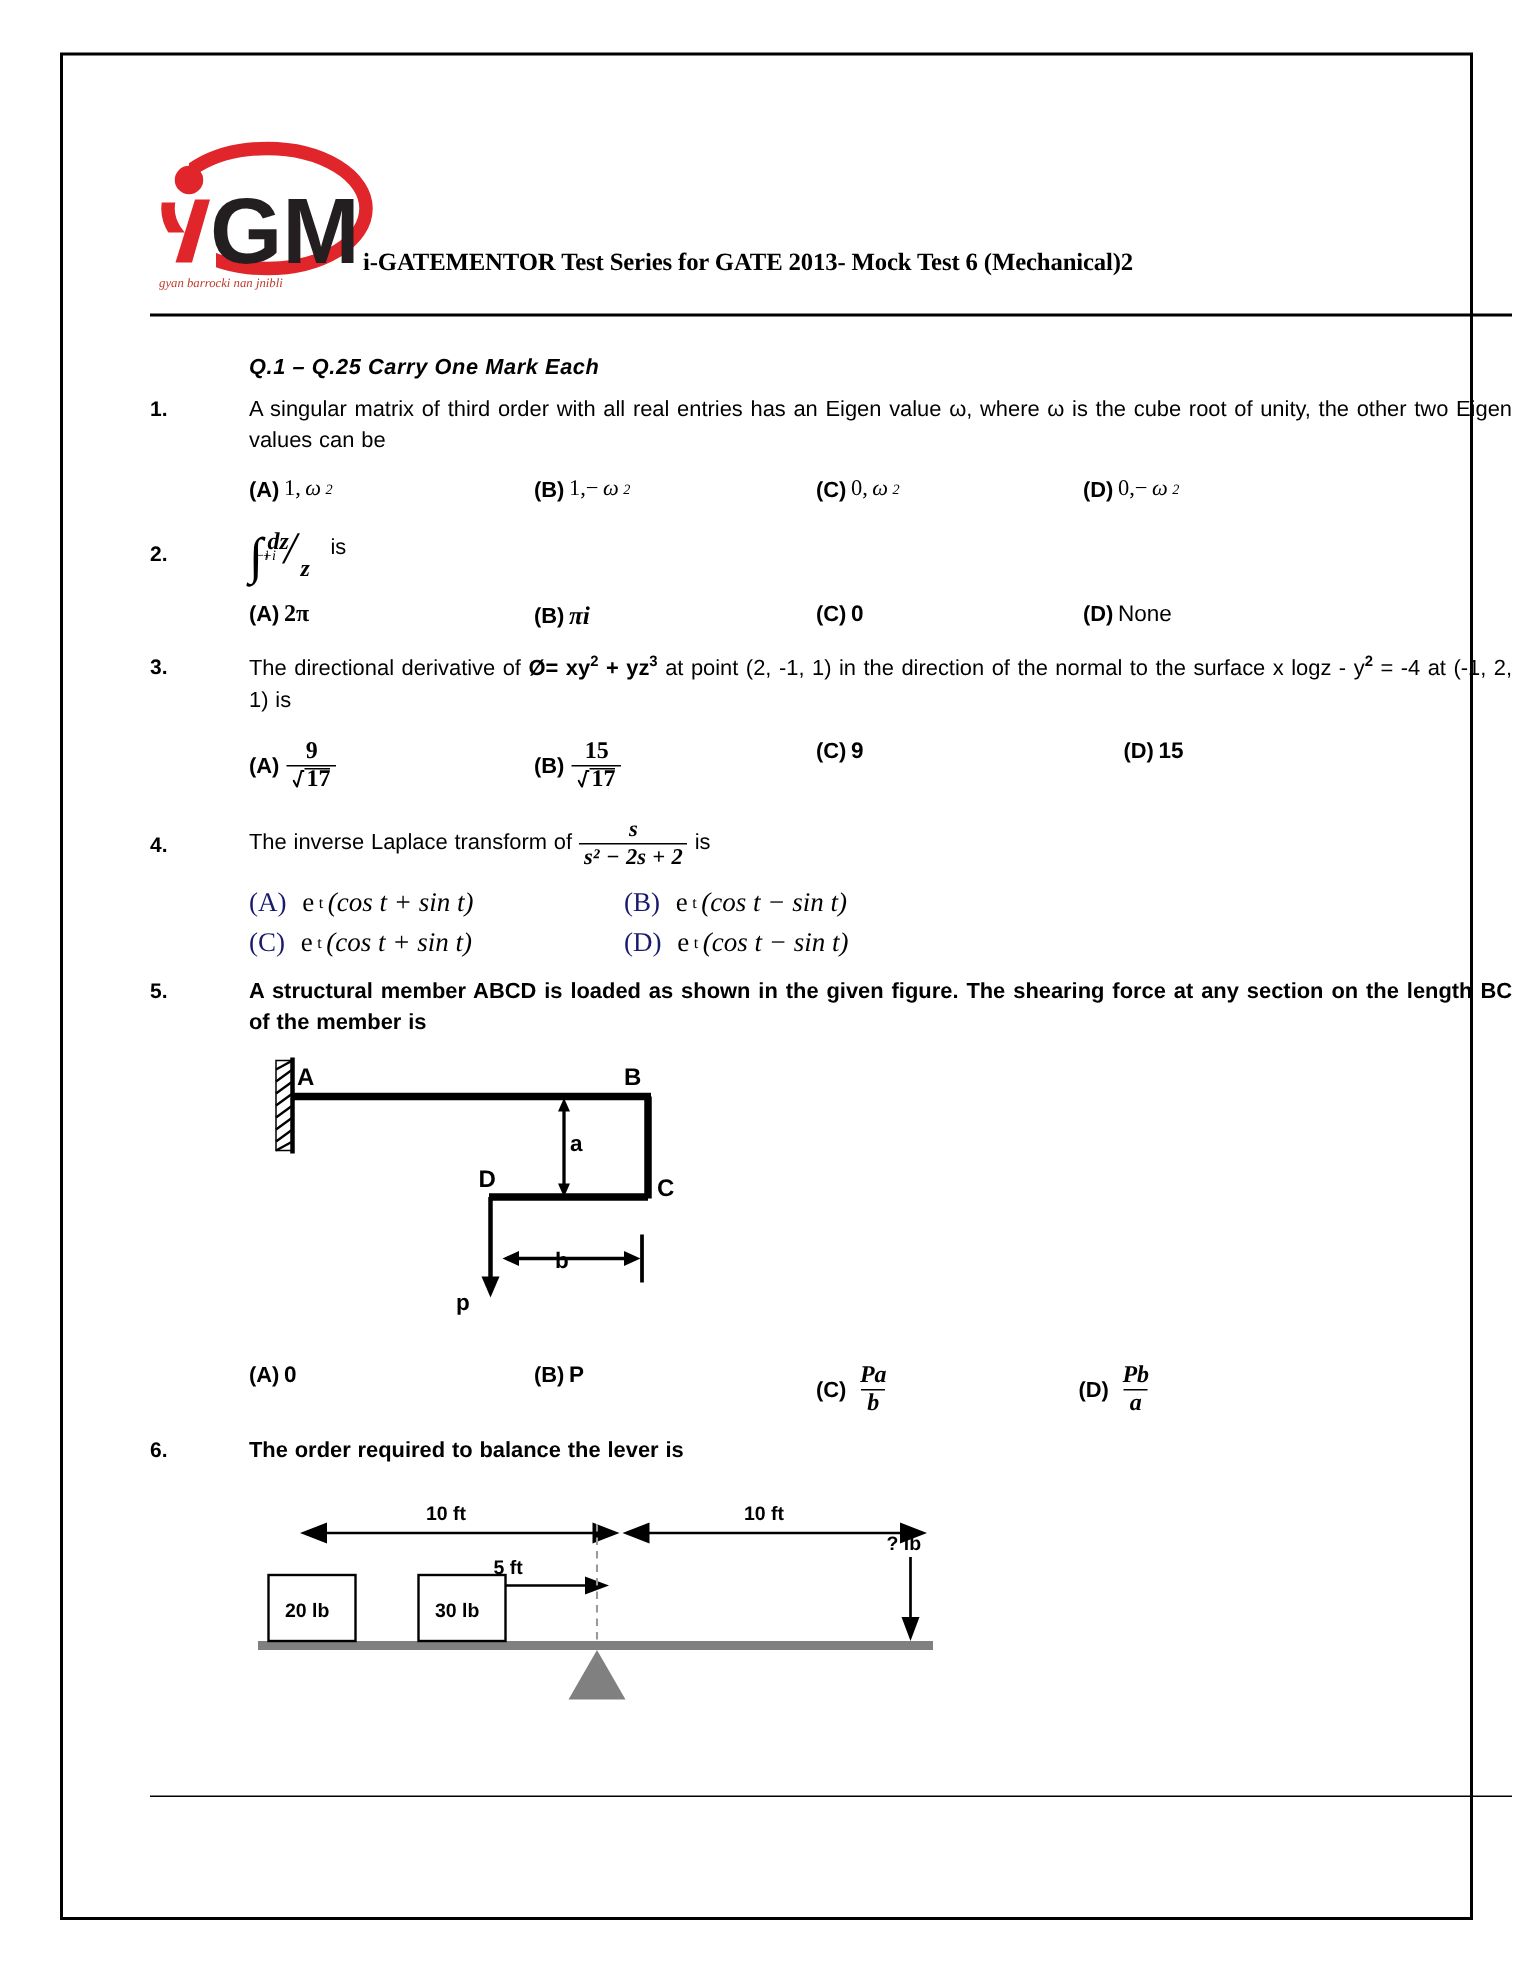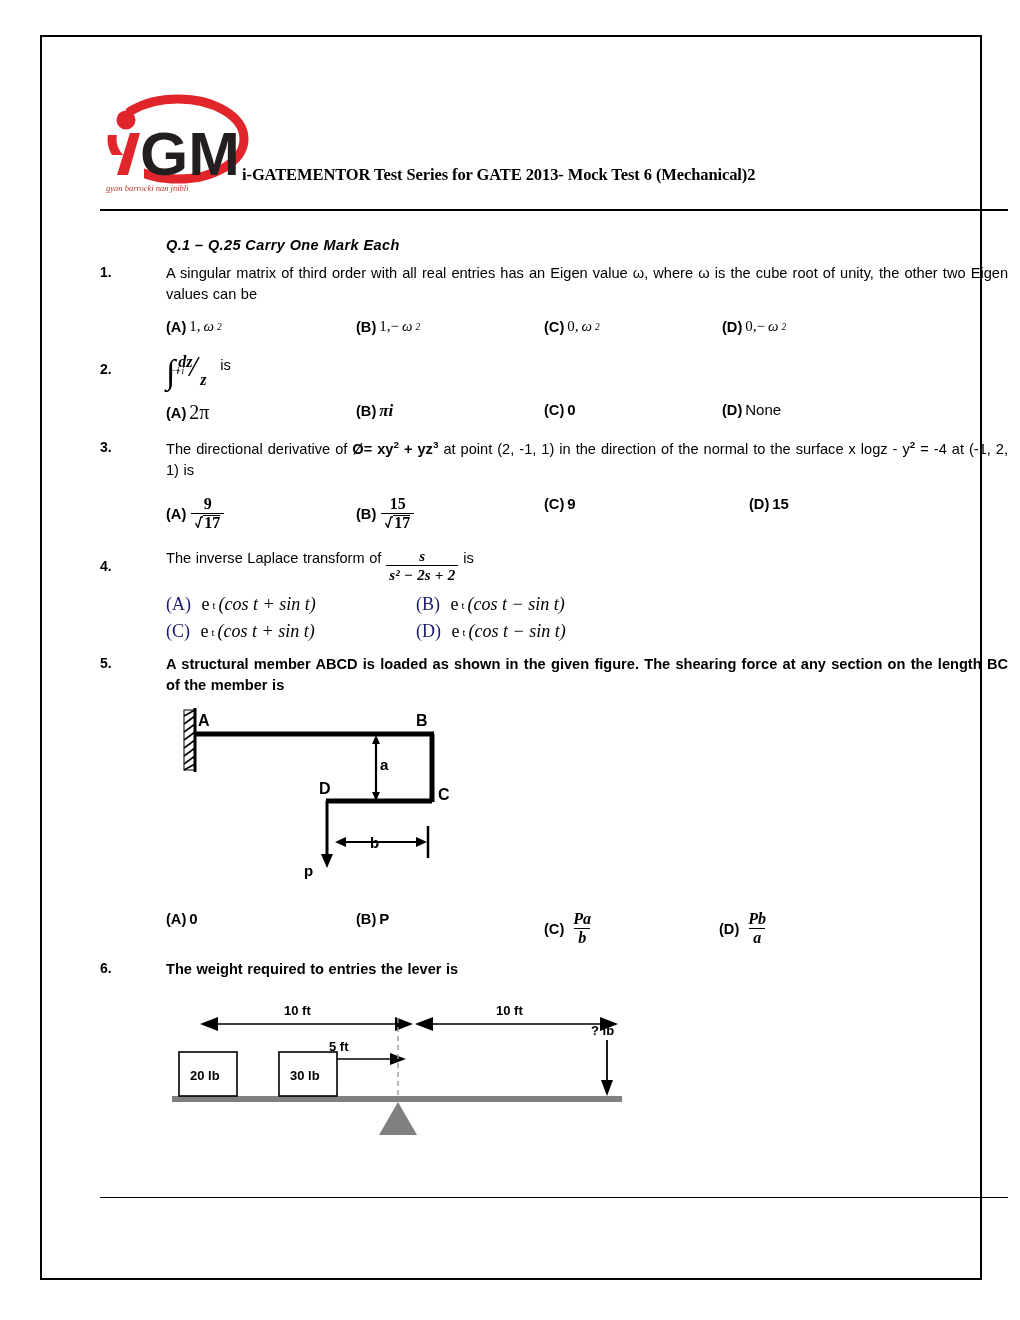--- a/index.html
+++ b/index.html
@@ -339,21 +339,21 @@
             <span class="slashfrac">
               <span class="n">dz</span>
               <span class="sl">/</span>
               <span class="d">z</span>
             </span>
             <span style="font-family:'Liberation Sans',sans-serif;font-style:normal;font-size:14.6px;margin-left:4px;align-self:flex-start;margin-top:8px">is</span>
           </div>
           <div class="opts" style="margin-top:6px">
             <div class="opt opt-a">
               <span class="opt-lbl">(A)</span>
-                <span class="mathrm" style="font-size:20px;font-weight:normal">2π</span>
+                <span class="mathrm" style="font-size:16px;font-weight:bold">2π</span>
             </div>
             <div class="opt opt-b">
               <span class="opt-lbl">(B)</span>
                 <span class="mathit" style="font-size:17px;font-weight:bold">πi</span>
             </div>
             <div class="opt opt-c">
               <span class="opt-lbl">(C)</span>
                 <span style="font-size:15px;font-weight:bold">0</span>
             </div>
             <div class="opt opt-d">
@@ -405,21 +405,21 @@
               <span class="opt-lbl">(D)</span>
                 <span style="font-size:15px;font-weight:bold">15</span>
             </div>
           </div>
         </div>
       </div>
 
       <div class="qrow" style="margin-top:16px">
         <div class="qnum" style="padding-top:10px">4.</div>
         <div class="qbody">
-          <div class="qtext" style="display:flex;align-items:flex-start">
+          <div class="qtext" style="display:flex;align-items:center">
             <span>The inverse Laplace transform of</span>
             <span class="lap-frac">
               <span class="num">s</span>
               <span class="den">s² − 2s + 2</span>
             </span>
             <span>is</span>
           </div>
           <div class="opts" style="margin-top:10px">
             <div class="opt serif-opt" style="flex:0 0 250px;width:250px">
               <span class="lblparen">(A)</span>&nbsp;<span>e</span><span style="font-size:0.6em;vertical-align:super">t</span><span class="mathit">(cos t +  sin t)</span>
@@ -512,21 +512,21 @@
                 <span class="den">a</span>
               </span>
             </div>
           </div>
         </div>
       </div>
 
       <div class="qrow" style="margin-top:12px">
         <div class="qnum">6.</div>
         <div class="qbody">
-          <div class="qtext bold">The weight required to entries the lever is</div>
+          <div class="qtext bold">The order required to balance the lever is</div>
 
           <div class="figure-wrap" style="margin-top:2px">
             <svg width="480" height="175" viewBox="0 0 480 175" xmlns="http://www.w3.org/2000/svg">
 
               <line x1="46" y1="42" x2="235" y2="42" stroke="#000" stroke-width="1.6"></line>
               <polygon points="34,42 52,35 52,49" fill="#000"></polygon>
               <polygon points="247,42 229,35 229,49" fill="#000"></polygon>
               <text x="118" y="33" font-family="Liberation Sans, sans-serif" font-size="13" font-weight="bold" fill="#000">10 ft</text>
 
               <line x1="261" y1="42" x2="440" y2="42" stroke="#000" stroke-width="1.6"></line>

